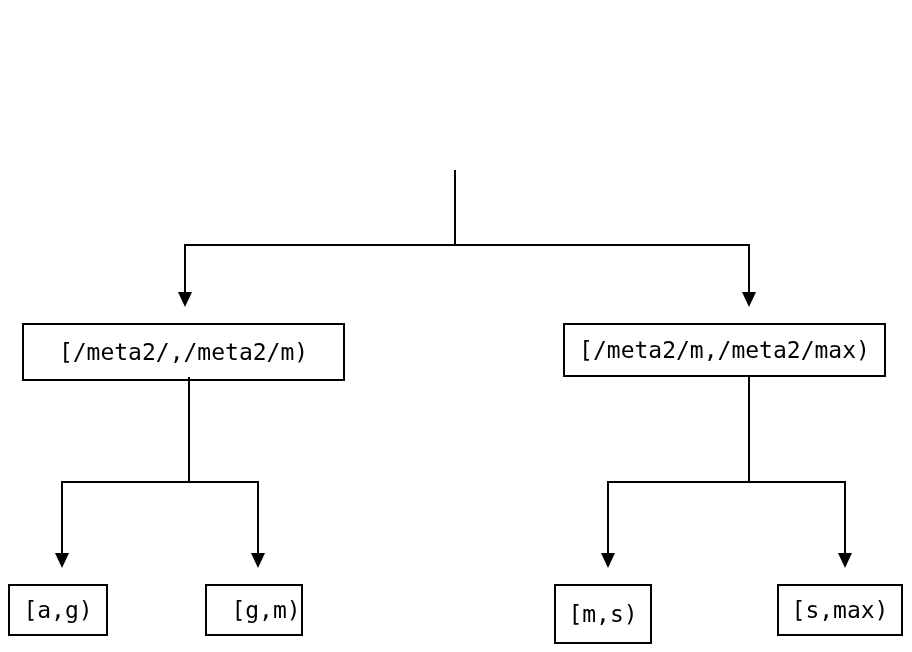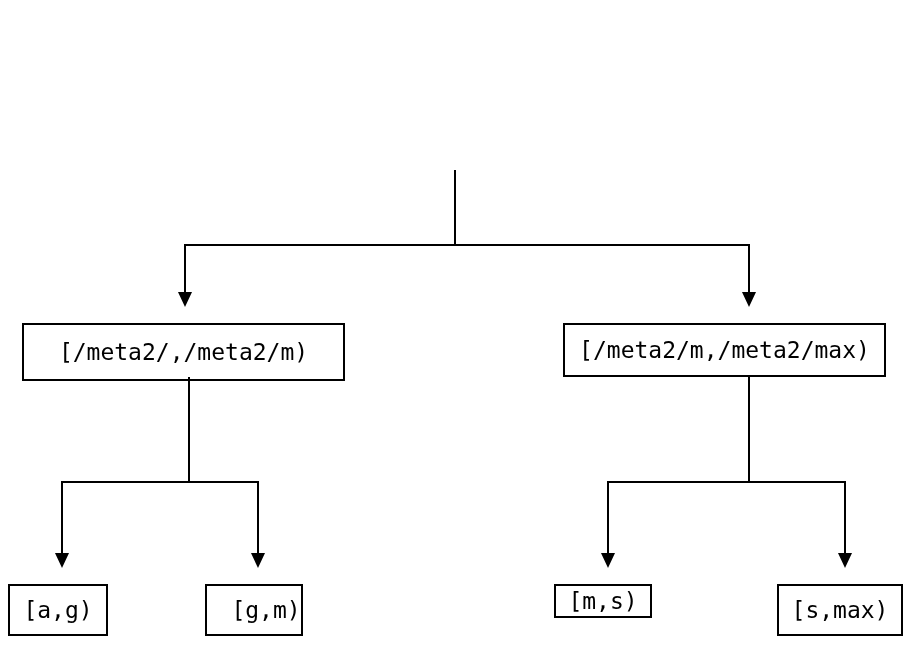--- a/index.html
+++ b/index.html
@@ -48,21 +48,21 @@
     border-right: 7px solid transparent;
     border-top: 15px solid #000000;
   }
 
   
   .node-root      { left: 259px; top: 13px;  width: 381px; height: 157px; }
   .node-mid-left  { left: 22px;  top: 323px; width: 323px; height: 58px; }
   .node-mid-right { left: 547px; top: 323px; width: 323px; height: 54px; margin-left: 16px; }
   .node-leaf-ag   { left: 8px;   top: 584px; width: 100px;  height: 52px; }
   .node-leaf-gm   { left: 205px; top: 584px; width: 98px;  height: 52px; padding-left: 24px; }
-  .node-leaf-ms   { left: 554px; top: 584px; width: 98px;  height: 34px; }
+  .node-leaf-ms   { left: 554px; top: 584px; width: 98px;  height: 60px; }
   .node-leaf-smax { left: 777px; top: 584px; width: 126px; height: 52px; }
 
   
   .e1-stem       { left: 454px; top: 170px; height: 76px; }
   .e1-hbar       { left: 184px; top: 244px; width: 566px; }
   .e1-drop-left  { left: 184px; top: 244px; height: 48px; }
   .e1-drop-right { left: 748px; top: 244px; height: 48px; }
   .e1-arrow-left  { left: 178px; top: 292px; }
   .e1-arrow-right { left: 742px; top: 292px; }
 

